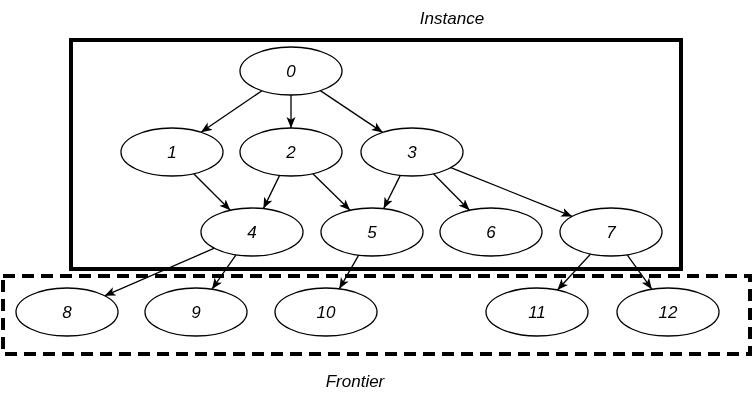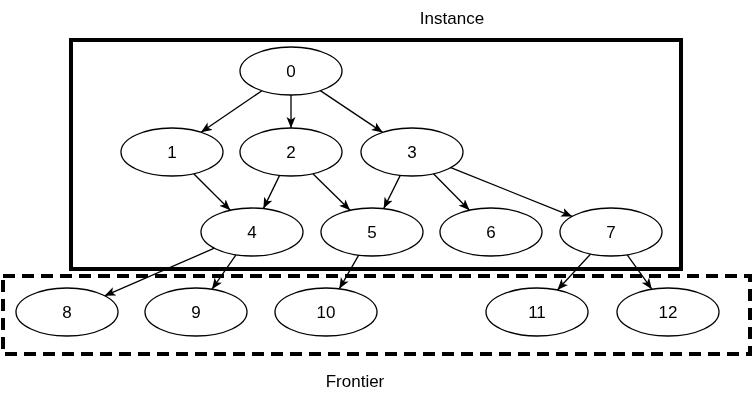--- a/index.html
+++ b/index.html
@@ -7,20 +7,21 @@
     padding: 0;
     background: #ffffff;
   }
   .canvas {
     position: relative;
     width: 753px;
     height: 401px;
     background: #ffffff;
     overflow: hidden;
     font-family: "Liberation Sans", "DejaVu Sans", sans-serif;
+    font-style: italic;
   }
   svg {
     display: block;
   }
   .caption {
     font-family: "Liberation Sans", "DejaVu Sans", sans-serif;
     font-size: 17px;
     fill: #000000;
     text-anchor: middle;
   }

